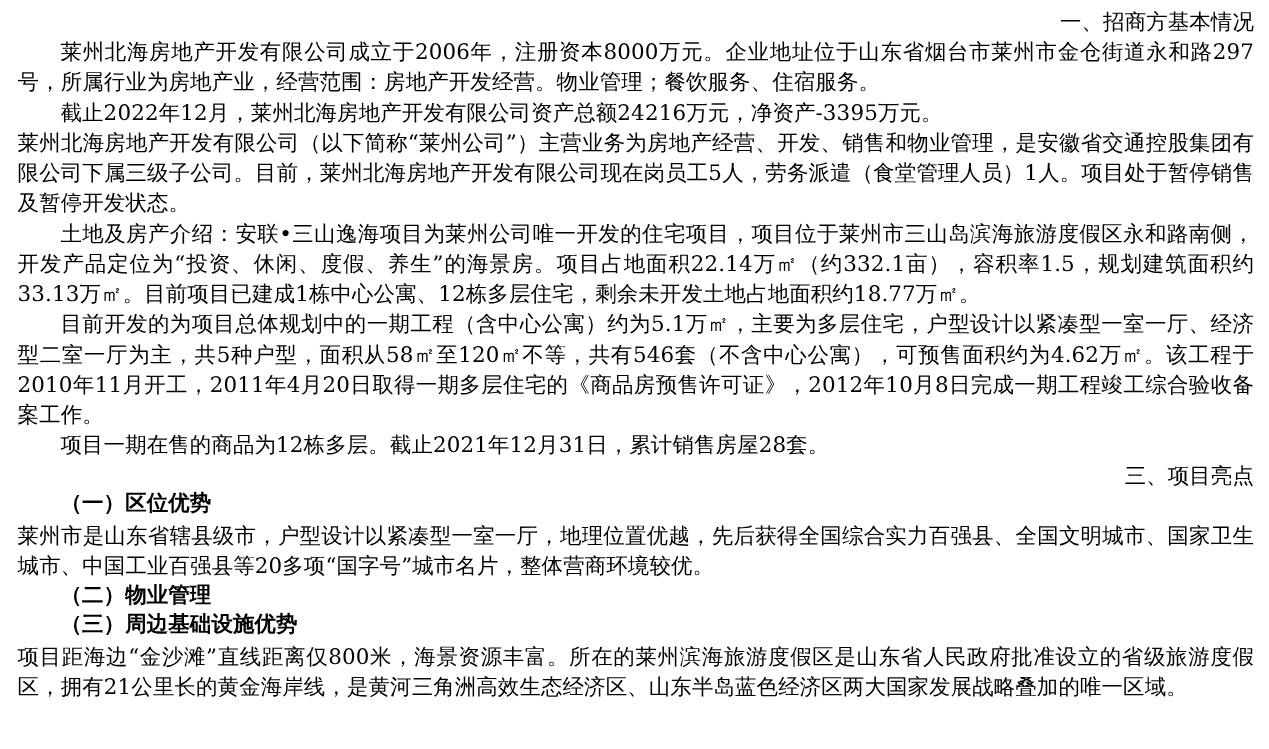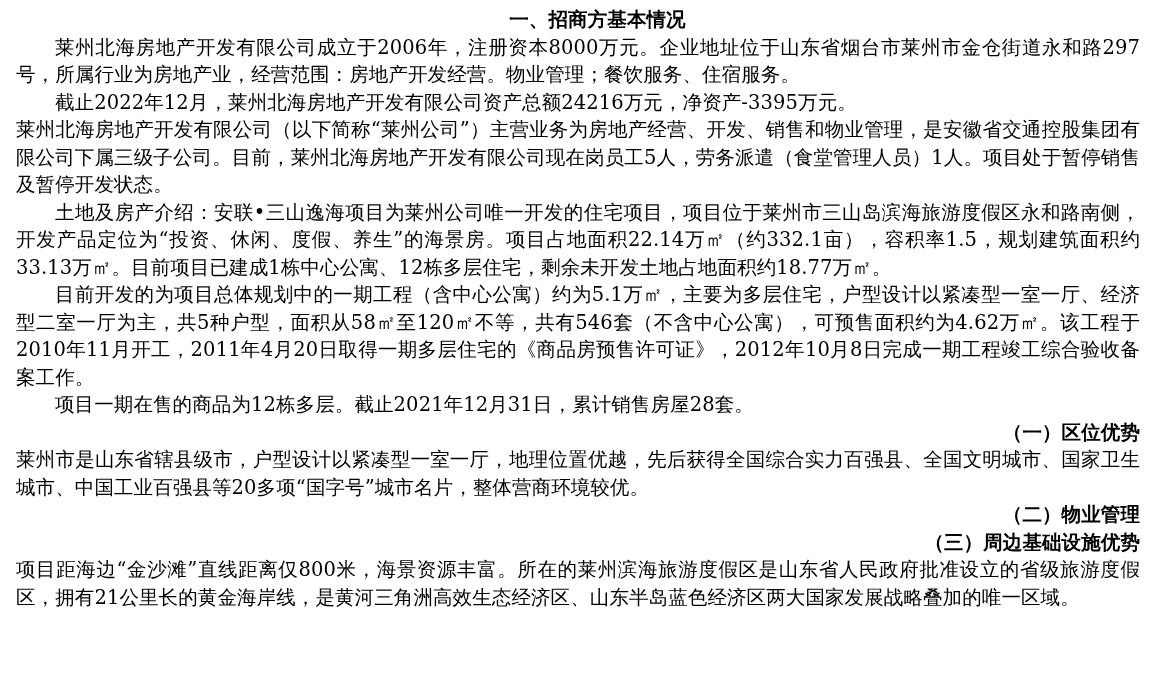--- a/index.html
+++ b/index.html
@@ -26,28 +26,29 @@
   p {
     margin: 0;
     padding: 0;
     font-size: 19.5px;
     line-height: 27.5px;
     text-align: justify;
     text-justify: inter-ideograph;
     letter-spacing: 0.1px;
   }
   .heading {
-    font-weight: bold;
+    font-weight: normal;
     text-indent: 2em;
-    text-align: center;
+    text-align: right;
   }
   .subheading {
     text-indent: 2em;
     font-weight: bold;
-    text-align: right;
+    text-align: left;
+    font-family: Liberation Mono, monospace;
   }
   .para {
     text-indent: 2em;
   }
   .para-noindent {
     text-indent: 0;
   }
 </style>
 </head>
 <body>
@@ -57,20 +58,21 @@
 
     <p class="heading">一、招商方基本情况</p>
     <p class="para">莱州北海房地产开发有限公司成立于2006年，注册资本8000万元。企业地址位于山东省烟台市莱州市金仓街道永和路297号，所属行业为房地产业，经营范围：房地产开发经营。物业管理；餐饮服务、住宿服务。</p>
     <p class="para">截止2022年12月，莱州北海房地产开发有限公司资产总额24216万元，净资产-3395万元。</p>
 
     <p class="para-noindent">莱州北海房地产开发有限公司（以下简称“莱州公司”）主营业务为房地产经营、开发、销售和物业管理，是安徽省交通控股集团有限公司下属三级子公司。目前，莱州北海房地产开发有限公司现在岗员工5人，劳务派遣（食堂管理人员）1人。项目处于暂停销售及暂停开发状态。</p>
     <p class="para">土地及房产介绍：安联•三山逸海项目为莱州公司唯一开发的住宅项目，项目位于莱州市三山岛滨海旅游度假区永和路南侧，开发产品定位为“投资、休闲、度假、养生”的海景房。项目占地面积22.14万㎡（约332.1亩），容积率1.5，规划建筑面积约33.13万㎡。目前项目已建成1栋中心公寓、12栋多层住宅，剩余未开发土地占地面积约18.77万㎡。</p>
     <p class="para">目前开发的为项目总体规划中的一期工程（含中心公寓）约为5.1万㎡，主要为多层住宅，户型设计以紧凑型一室一厅、经济型二室一厅为主，共5种户型，面积从58㎡至120㎡不等，共有546套（不含中心公寓），可预售面积约为4.62万㎡。该工程于2010年11月开工，2011年4月20日取得一期多层住宅的《商品房预售许可证》，2012年10月8日完成一期工程竣工综合验收备案工作。</p>
     <p class="para">项目一期在售的商品为12栋多层。截止2021年12月31日，累计销售房屋28套。</p>
 
+    <p class="heading">三、项目亮点</p>
 
     <p class="subheading">（一）区位优势</p>
     <p class="para-noindent">莱州市是山东省辖县级市，户型设计以紧凑型一室一厅，地理位置优越，先后获得全国综合实力百强县、全国文明城市、国家卫生城市、中国工业百强县等20多项“国字号”城市名片，整体营商环境较优。</p>
 
     <p class="subheading">（二）物业管理</p>
 
     <p class="subheading">（三）周边基础设施优势</p>
     <p class="para-noindent">项目距海边“金沙滩”直线距离仅800米，海景资源丰富。所在的莱州滨海旅游度假区是山东省人民政府批准设立的省级旅游度假区，拥有21公里长的黄金海岸线，是黄河三角洲高效生态经济区、山东半岛蓝色经济区两大国家发展战略叠加的唯一区域。</p>
 
   </div>

